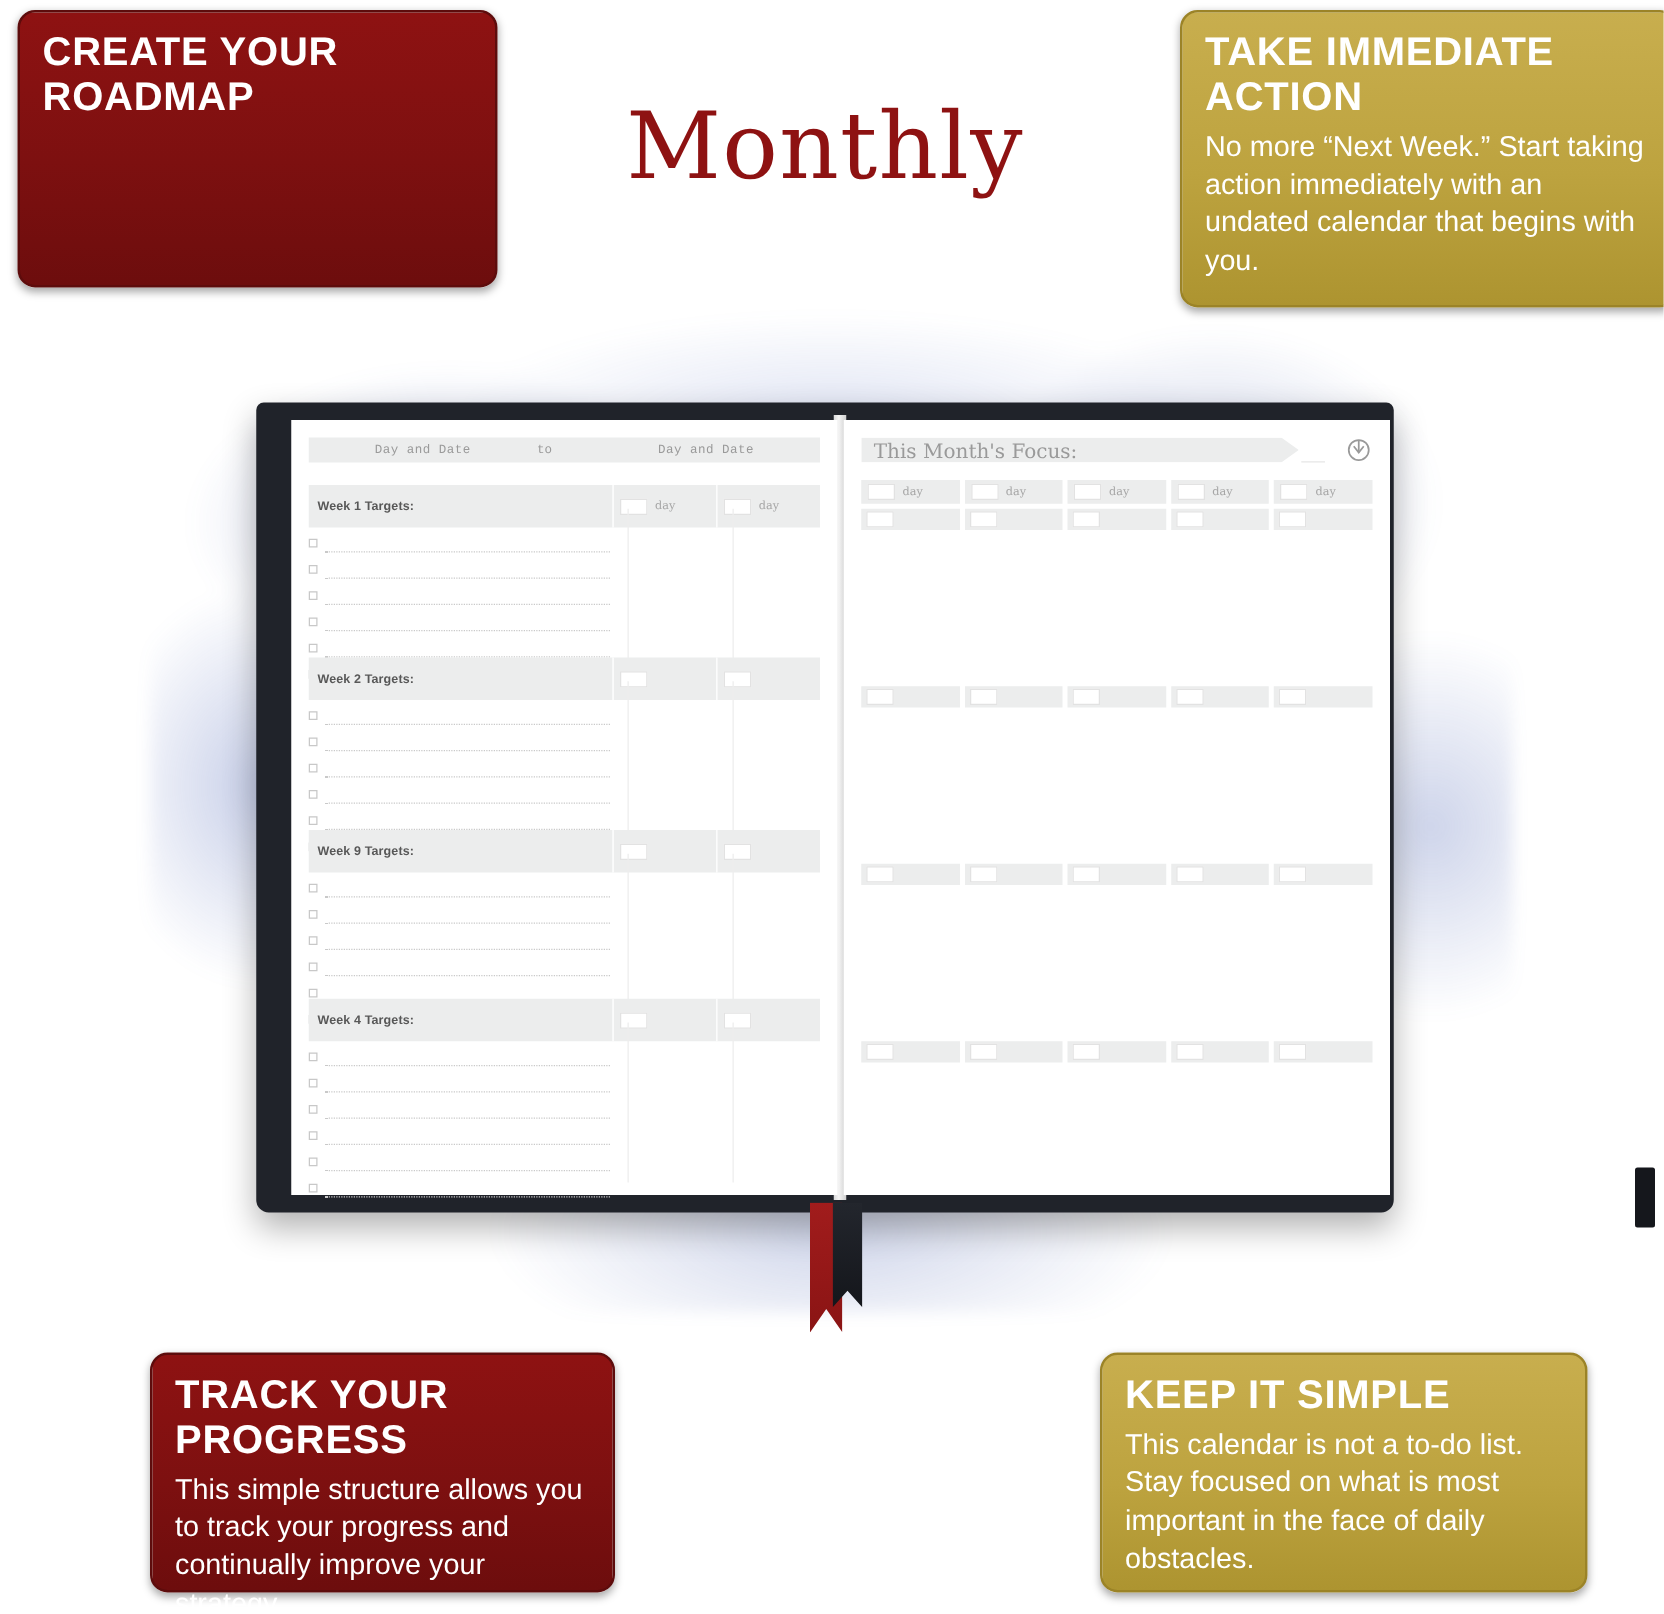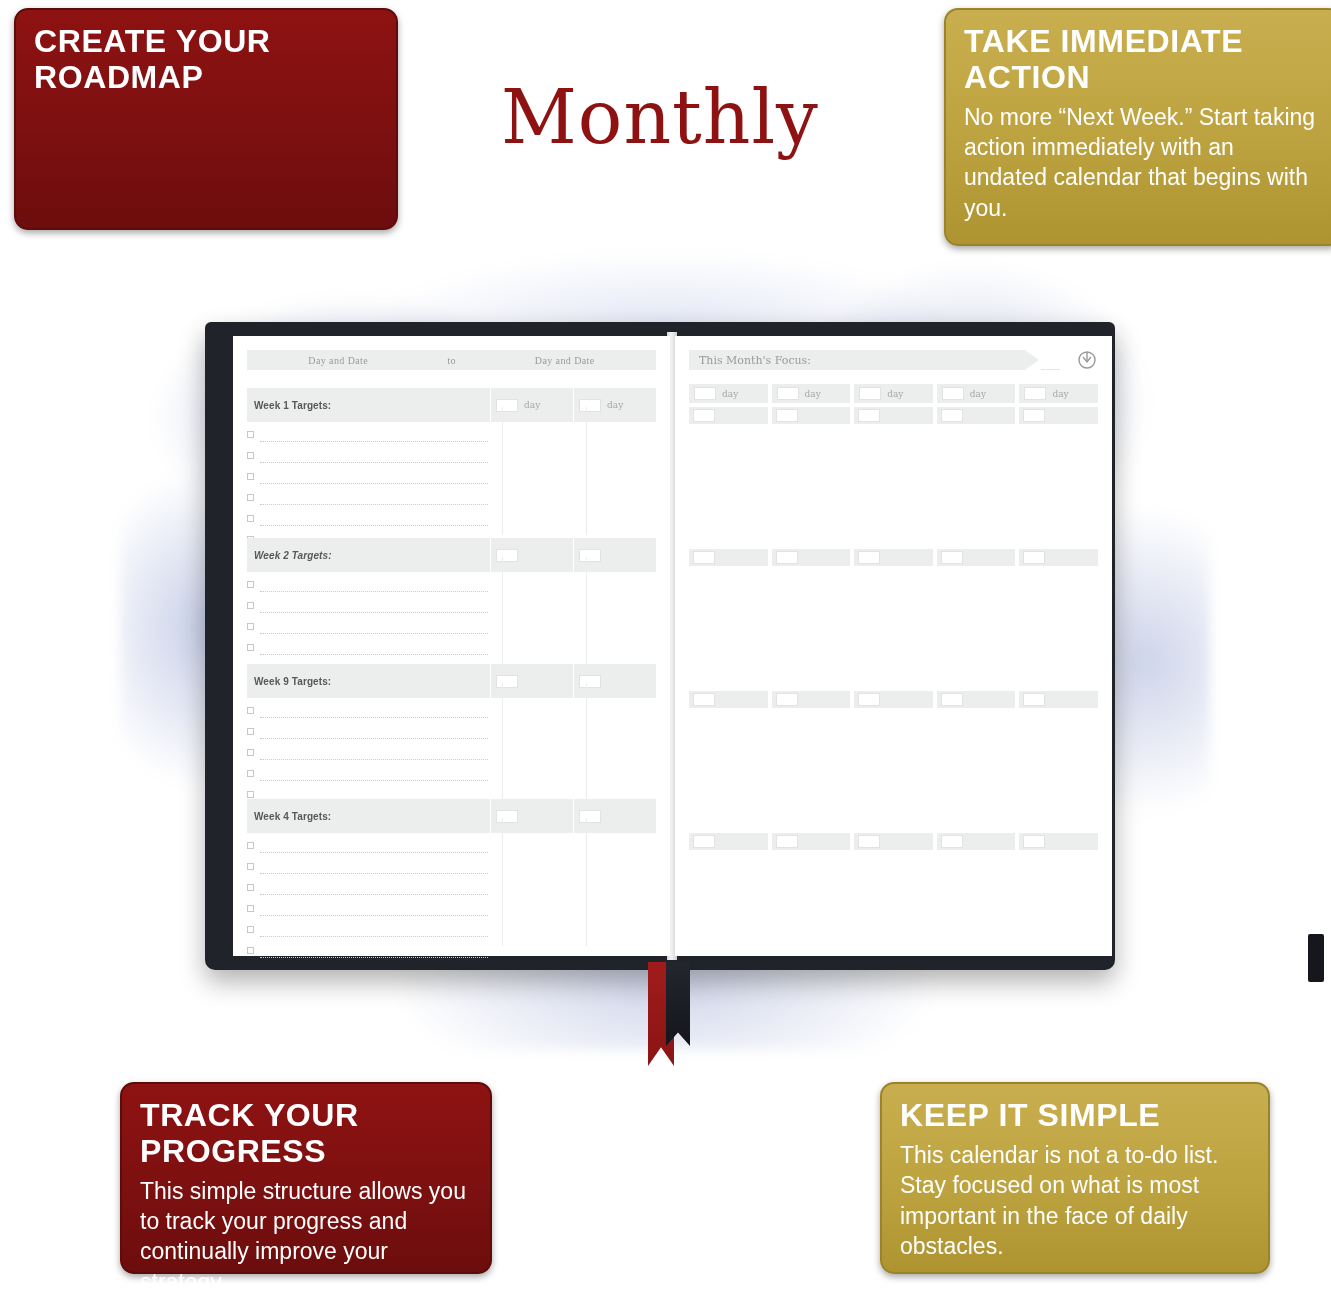--- a/index.html
+++ b/index.html
@@ -162,30 +162,30 @@
   
   .hdr-bar {
     position: absolute;
     left: 14px;
     right: 14px;
     top: 14px;
     height: 20px;
     background: #eceded;
     display: flex;
     align-items: center;
-    font-family: Liberation Serif, serif;
+    font-family: Liberation Mono, monospace;
     font-size: 10px;
     color: #9a9a9a;
   }
   .hdr-seg {
     flex: 1;
     text-align: center;
     letter-spacing: 0.4px;
   }
-  .hdr-to { width: 44px; text-align: center; }
+  .hdr-to { width: 44px; }
 
   .week-block { position: absolute; left: 14px; right: 14px; }
   .week-row {
     display: flex;
     height: 34px;
     align-items: stretch;
   }
   .week-label {
     flex: 1;
     background: #eceded;
@@ -259,21 +259,21 @@
     left: 14px;
     top: 14px;
     width: 350px;
     height: 20px;
     background: #eceded;
     display: flex;
     align-items: center;
     padding-left: 10px;
     box-sizing: border-box;
     font-family: "DejaVu Serif", serif;
-    font-size: 11px;
+    font-size: 16px;
     color: #9a9a9a;
     clip-path: polygon(0 0, calc(100% - 14px) 0, 100% 50%, calc(100% - 14px) 100%, 0 100%);
   }
   .focus-rule {
     position: absolute;
     left: 366px;
     right: 52px;
     top: 33px;
     border-bottom: 1px solid #e6e6e6;
   }
@@ -389,21 +389,21 @@
               <span class="task-check"></span>
               <span class="task-rule"></span>
             </div>
           <div class="task-line">
               <span class="task-check"></span>
               <span class="task-rule"></span>
             </div>
         </div>
       </div>
 
-      <div class="week-block" style="top:202px;font-style:italic;">
+      <div class="week-block" style="top:190px;">
         <div class="week-row">
           <div class="week-label">Week 2 Targets:</div>
           <div class="day-cell">
             <span class="day-box"></span>
           </div>
           <div class="day-cell">
             <span class="day-box"></span>
           </div>
         </div>
         <div class="week-vrules" style="height:128px;">

